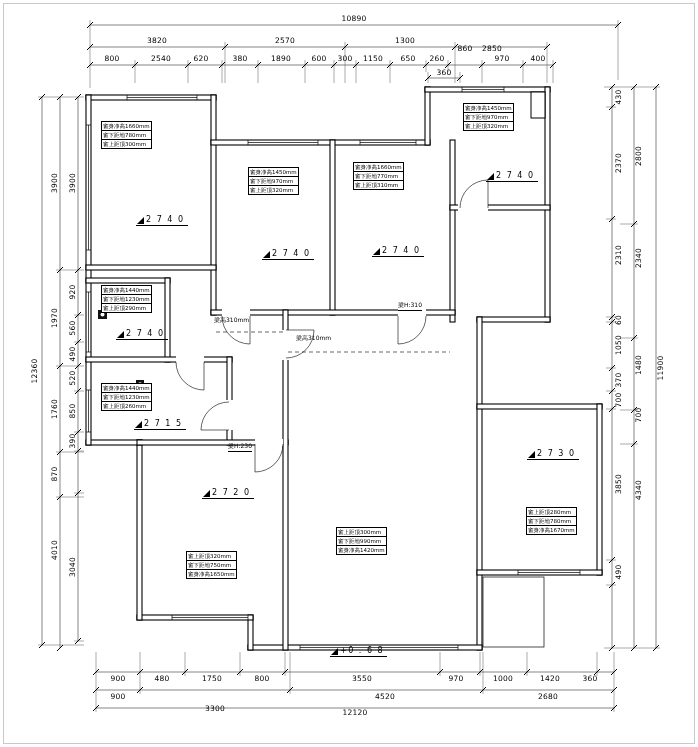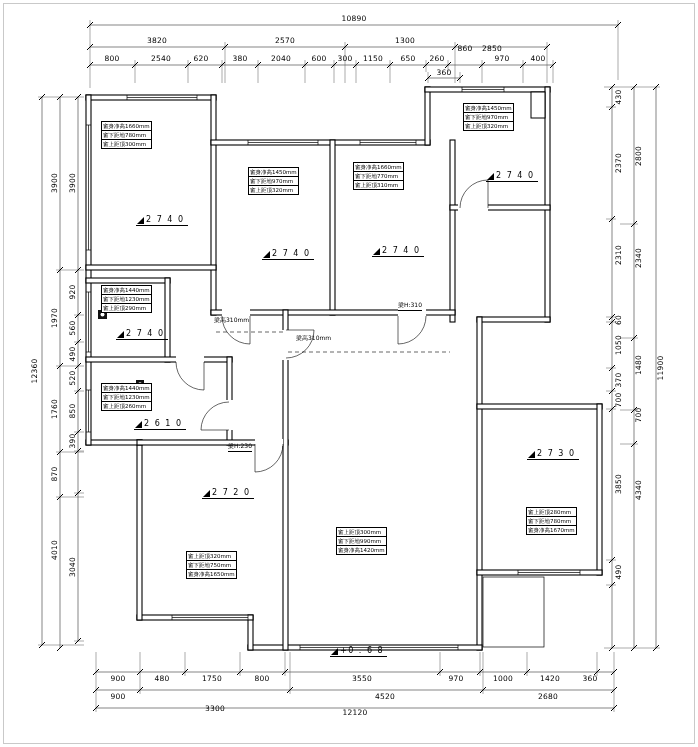--- a/index.html
+++ b/index.html
@@ -121,21 +121,21 @@
 
   <span class="dim" style="left:354px;top:18px">10890</span>
   <span class="dim" style="left:157px;top:40px">3820</span>
   <span class="dim" style="left:285px;top:40px">2570</span>
   <span class="dim" style="left:405px;top:40px">1300</span>
   <span class="dim" style="left:492px;top:48px">2850</span>
   <span class="dim" style="left:112px;top:58px">800</span>
   <span class="dim" style="left:161px;top:58px">2540</span>
   <span class="dim" style="left:201px;top:58px">620</span>
   <span class="dim" style="left:240px;top:58px">380</span>
-  <span class="dim" style="left:281px;top:58px">2040</span>
+  <span class="dim" style="left:281px;top:58px">1890</span>
   <span class="dim" style="left:319px;top:58px">600</span>
   <span class="dim" style="left:345px;top:58px">300</span>
   <span class="dim" style="left:373px;top:58px">1150</span>
   <span class="dim" style="left:408px;top:58px">650</span>
   <span class="dim" style="left:437px;top:58px">260</span>
   <span class="dim" style="left:465px;top:48px">860</span>
   <span class="dim" style="left:502px;top:58px">970</span>
   <span class="dim" style="left:538px;top:58px">400</span>
   <span class="dim" style="left:444px;top:72px">360</span>
 
@@ -183,21 +183,21 @@
   <span class="dim" style="left:215px;top:708px">3300</span>
   <span class="dim" style="left:385px;top:696px">4520</span>
   <span class="dim" style="left:548px;top:696px">2680</span>
   <span class="dim" style="left:355px;top:712px">12120</span>
 
   <span class="lvl" style="left:136px;top:215px">2 7 4 0</span>
   <span class="lvl" style="left:262px;top:249px">2 7 4 0</span>
   <span class="lvl" style="left:372px;top:246px">2 7 4 0</span>
   <span class="lvl" style="left:486px;top:171px">2 7 4 0</span>
   <span class="lvl" style="left:116px;top:329px">2 7 4 0</span>
-  <span class="lvl" style="left:134px;top:419px">2 6 1 0</span>
+  <span class="lvl" style="left:134px;top:419px">2 7 1 5</span>
   <span class="lvl" style="left:202px;top:488px">2 7 2 0</span>
   <span class="lvl" style="left:527px;top:449px">2 7 3 0</span>
   <span class="lvl" style="left:330px;top:646px">+0 . 6 8</span>
 
   <div class="note" style="left:101px;top:121px">
     <div>窗身净高1660mm</div>
     <div>窗下距地780mm</div>
     <div>窗上距顶300mm</div>
   </div>
   <div class="note" style="left:248px;top:167px">

